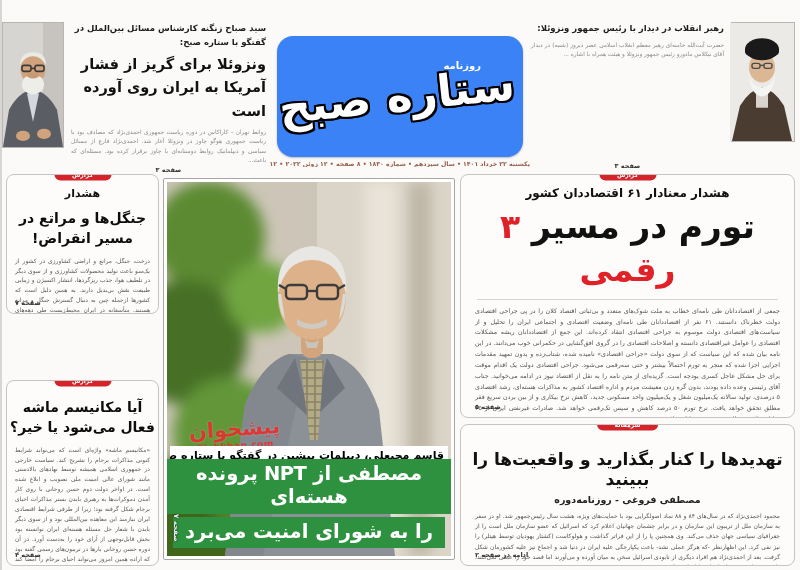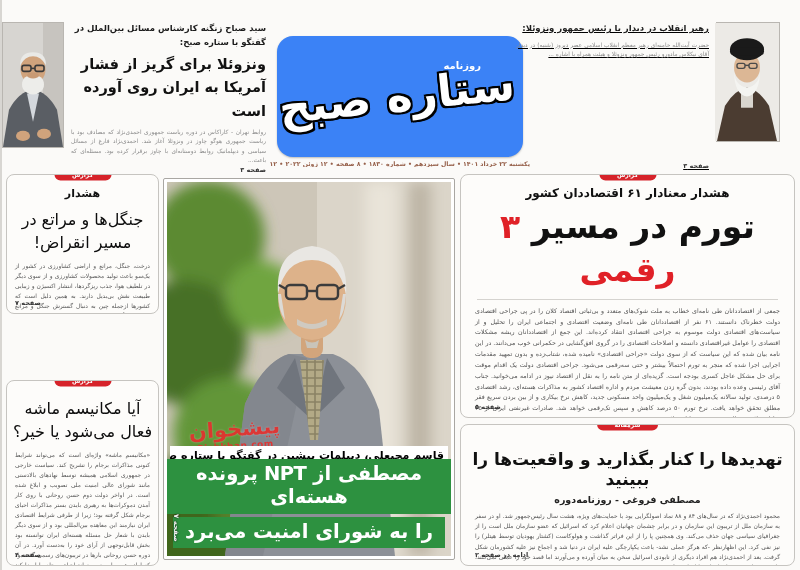--- a/index.html
+++ b/index.html
@@ -5,28 +5,28 @@
   * { margin:0; padding:0; box-sizing:border-box; }
   html,body { background:#e9e7e4; }
   body { font-family:"DejaVu Sans", sans-serif; }
   .page {
     position:relative; width:800px; height:570px; margin:0 auto;
     background:#fbfaf8; overflow:hidden; direction:rtl;
     border-left:2px solid #d8d6d2;
   }
   
   .top-block { position:absolute; top:22px; height:148px; display:flex; gap:7px; }
-  .tb-right { right:20px; width:264px;text-decoration:underline; }
+  .tb-right { right:5px; width:264px; }
   .tb-left  { left:0;  width:264px; }
   .portrait { flex:0 0 auto; border:1px solid #b9b6b1; background:#eee; }
   .tb-text { flex:1 1 auto; display:flex; flex-direction:column; text-align:right; }
   .kicker-sm { font-size:8.5px; font-weight:bold; color:#1c1c1c; line-height:1.6; }
   .head-md { font-size:14.5px; font-weight:bold; color:#111; line-height:1.6; margin-top:4px; letter-spacing:-0.3px; }
   .lede { font-size:5.8px; color:#8a8a8a; line-height:1.65; text-align:justify; margin-top:5px; }
-  .pageref { font-size:6.5px; font-weight:bold; color:#333; margin-top:auto; text-align:right; }
+  .pageref { font-size:6.5px; font-weight:bold; color:#333; margin-top:auto; text-align:center; }
   
   .masthead {
     position:absolute; top:36px; right:277px; width:246px; height:121px;
     background:#3b82f6; border-radius:16px; box-shadow:0 1px 2px rgba(0,0,0,.25);
     overflow:hidden;
   }
   .mast-label { position:absolute; top:24px; right:42px; color:#fff; font-size:10px; font-weight:bold; }
   .mast-title {
     position:absolute; top:34px; right:8px; left:8px; text-align:center;
     font-size:44px; font-weight:bold; color:#fff; transform:rotate(-6deg);
@@ -55,21 +55,21 @@
   .mega-head .red { color:#e02127; }
   .sub-head { text-align:center; font-size:14.5px; font-weight:bold; color:#191919; margin-top:4px; }
   .rule { border:none; border-top:1px solid #d5d3cf; margin:7px 16px 6px; }
   .body-txt { font-size:6.3px; line-height:1.72; color:#555; text-align:justify; padding:0 14px; }
   .pr-bl { position:absolute; bottom:6px; right:auto; left:14px; font-size:6.5px; font-weight:bold; color:#333; }
   .edit-head { text-align:center; font-size:17px; font-weight:bold; color:#111; margin-top:24px; letter-spacing:-0.5px; }
   .edit-by { text-align:center; font-size:9.5px; font-weight:bold; color:#222; margin-top:5px; }
   .edit-body { font-size:6px; line-height:1.7; color:#555; text-align:justify; padding:0 14px; margin-top:6px; }
   .edit-body + .edit-body { margin-top:2px; }
   .l-kicker { text-align:center; font-size:11px; font-weight:bold; color:#111; margin-top:12px; }
-  .l-head { text-align:center; font-size:16px; font-weight:normal; color:#0d0d0d; line-height:1.45; margin-top:8px; letter-spacing:-0.5px; }
+  .l-head { text-align:center; font-size:14px; font-weight:bold; color:#0d0d0d; line-height:1.45; margin-top:8px; letter-spacing:-0.5px; }
   .l-body { font-size:5.9px; line-height:1.68; color:#555; text-align:justify; padding:0 8px; margin-top:8px; }
   
   .photo-frame {
     position:absolute; top:178px; right:345px; width:292px; height:382px;
     background:#fff; border:1px solid #a9a7a3; padding:3px; border-radius:2px;
   }
   .photo-inner { position:relative; width:100%; height:100%; overflow:hidden; background:#cac3b5; }
   .photo-inner svg { display:block; width:100%; height:100%; }
   .watermark { position:absolute; top:235px; left:22px; color:#e5312f; opacity:.92; text-align:center; transform:rotate(-4deg); }
   .wm-fa { font-size:21px; font-weight:bold; text-shadow:0 0 2px rgba(255,255,255,.4); }

